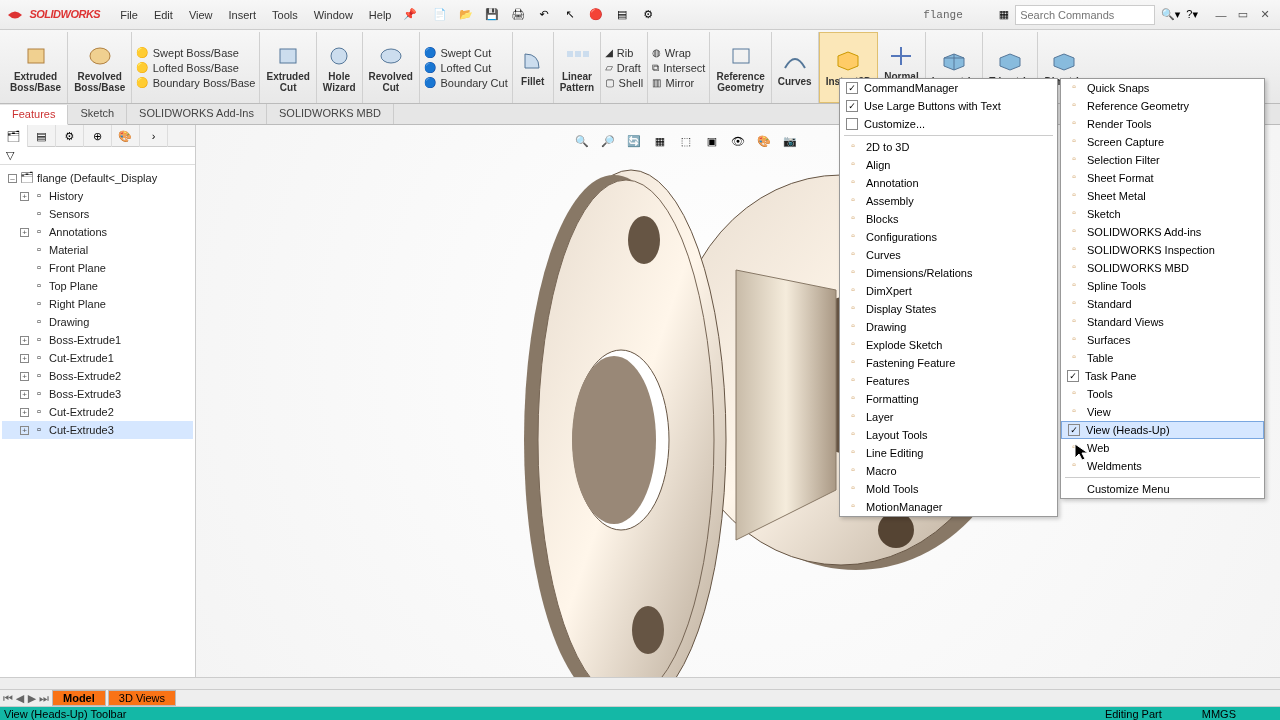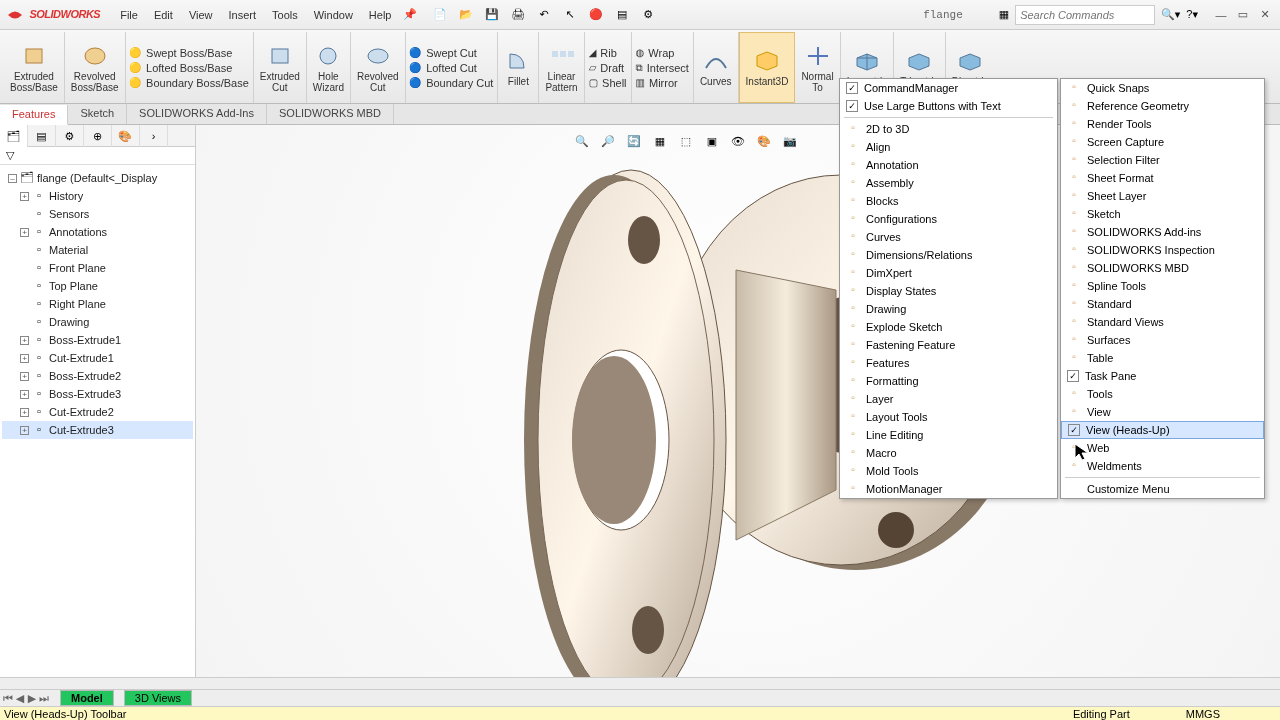--- a/index.html
+++ b/index.html
@@ -7,31 +7,31 @@
 
 
 .titlebar { height:30px; display:flex; align-items:center; background:linear-gradient(#f7f7f7,#ececec); border-bottom:1px solid #ccc; padding:0 6px; }
 .logo { font-size:14px; font-weight:bold; color:#d33; font-style:italic; letter-spacing:-0.5px; margin-right:12px; white-space:nowrap; }
 .logo svg { vertical-align:middle; margin-right:2px; }
 .menu-item { padding:4px 8px; color:#333; cursor:default; }
 .pin { margin-left:4px; color:#888; }
 .tb-group { display:flex; align-items:center; gap:4px; margin-left:12px; }
 .tb-btn { width:22px; height:22px; display:flex; align-items:center; justify-content:center; border:1px solid transparent; border-radius:2px; }
 .search-box { margin-left:auto; display:flex; align-items:center; gap:6px; }
-.search-box input { width:140px; height:20px; border:1px solid #ccc; padding:0 4px; font-style:italic; color:#888; }
+.search-box input { width:140px; height:20px; border:1px solid #ccc; padding:0 4px; color:#888; }
 .search-right { display:flex; gap:6px; align-items:center; }
 .doc-name { color:#666; margin:0 30px 0 10px;font-family:Liberation Mono, monospace; }
 .win-ctrl { display:flex; gap:4px; margin-left:8px; }
 .win-ctrl span { width:18px; height:18px; display:flex; align-items:center; justify-content:center; color:#555; }
 
 
 .ribbon { height:74px; background:linear-gradient(#f7f7f7,#e8e8e8); border-bottom:1px solid #bbb; display:flex; align-items:stretch; padding:2px 4px 0; }
 .ribbon-col { display:flex; flex-direction:column; align-items:center; justify-content:center; padding:0 6px; border-right:1px solid #d0d0d0; }
 .ribbon-col.noborder { border-right:none; }
-.ribbon-lbl { font-size:10px; text-align:center; line-height:11px; margin-top:2px; color:#333; }
+.ribbon-lbl { font-size:10px; text-align:center; line-height:11px; margin-top:2px; color:#333;font-weight:bold; }
 .ribbon-small { display:flex; flex-direction:column; justify-content:center; gap:3px; padding:0 4px; border-right:1px solid #d0d0d0; }
 .ribbon-row { display:flex; align-items:center; gap:4px; font-size:10px; color:#333; white-space:nowrap; }
 .ribbon .active { background:#fbe7b8; border:1px solid #e0c070; }
 .icon-cube { width:28px; height:26px; }
 
 
 .ribbon-tabs { height:21px; display:flex; background:#e6e6e6; border-bottom:1px solid #bbb; }
 .rtab { padding:3px 12px 0; border-right:1px solid #ccc; color:#444; }
 .rtab.active { background:#fff; color:#c33; border-bottom:1px solid #fff; position:relative; top:1px; }
 
@@ -62,24 +62,24 @@
 .ctx-row { display:flex; align-items:center; height:18px; padding:0 6px; gap:6px; }
 .ctx-row.hl { background:#d6e7ff; border:1px solid #7aa7e0; }
 .ctx-chk { width:12px; height:12px; border:1px solid #888; font-size:9px; text-align:center; line-height:10px; }
 .ctx-ico { width:14px; height:14px; font-size:10px; color:#c08030; text-align:center; }
 .ctx-sep { height:1px; background:#ccc; margin:2px 4px; }
 
 
 .btabs { position:absolute; left:0; bottom:14px; height:17px; width:100%; background:#eee; border-top:1px solid #ccc; display:flex; align-items:center; font-size:10px; }
 .btab-nav { display:flex; margin-left:2px; }
 .btab-nav span { width:12px; text-align:center; color:#666; }
-.btab { padding:1px 10px; border:1px solid #bbb; background:#22c55e; margin-left:10px; }
+.btab { padding:1px 10px; border:1px solid #bbb; background:#f97316; margin-left:2px; }
 .btab.on { font-weight:bold; }
-.status { position:absolute; left:0; bottom:0; height:14px; width:100%; background:#fef9c3; border-top:1px solid #ccc; display:flex; align-items:center; font-size:10px; padding:0 4px; }
-.status .r { margin-left:auto; display:flex; gap:56px;justify-content:space-between; }
+.status { position:absolute; left:0; bottom:0; height:14px; width:100%; background:#14b8a6; border-top:1px solid #ccc; display:flex; align-items:center; font-size:10px; padding:0 4px; }
+.status .r { margin-left:auto; display:flex; gap:40px;justify-content:space-between; }
 
 .cursor { position:absolute; left:1073px; top:442px; z-index:99; }
 .scroll-h { position:absolute; bottom:31px; left:0; height:12px; width:100%; background:#eee; border-top:1px solid #ccc; }
 </style>
 </head>
 <body>
 
 <div class="titlebar">
   <span class="logo">
     <svg width="18" height="18">
@@ -179,20 +179,26 @@
   </div>
   <div class="ribbon-small">
     <div class="ribbon-row">◢ <span>Rib</span></div>
     <div class="ribbon-row">▱ <span>Draft</span></div>
     <div class="ribbon-row">▢ <span>Shell</span></div>
   </div>
   <div class="ribbon-small">
     <div class="ribbon-row">◍ <span>Wrap</span></div>
     <div class="ribbon-row">⧉ <span>Intersect</span></div>
     <div class="ribbon-row">▥ <span>Mirror</span></div>
+  </div>
+  <div class="ribbon-col">
+    <svg class="icon-cube">
+        <rect x="6" y="6" width="16" height="14" fill="none" stroke="#579"></rect>
+      </svg>
+    <div class="ribbon-lbl">Reference<br>Geometry</div>
   </div>
   <div class="ribbon-col">
     <svg class="icon-cube">
         <path d="M4 20 Q14 2 24 20" fill="none" stroke="#579" stroke-width="2"></path>
       </svg>
     <div class="ribbon-lbl">Curves</div>
   </div>
   <div class="ribbon-col active">
     <svg class="icon-cube">
         <path d="M4 18 L14 22 L24 18 L24 8 L14 4 L4 8 Z" fill="#fc6" stroke="#c90"></path>
@@ -368,20 +374,24 @@
 <div class="ctx1">
   <div id="ctx1-top">
       <div class="ctx-row">
         <span class="ctx-chk">✓</span>
         <span>CommandManager</span>
       </div>
       <div class="ctx-row">
         <span class="ctx-chk">✓</span>
         <span>Use Large Buttons with Text</span>
       </div>
+      <div class="ctx-row">
+        <span class="ctx-chk"></span>
+        <span>Customize...</span>
+      </div>
     </div>
   <div class="ctx-sep"></div>
   <div id="ctx1-body">
       <div class="ctx-row">
         <span class="ctx-ico">▫</span>
         <span>2D to 3D</span>
       </div>
       <div class="ctx-row">
         <span class="ctx-ico">▫</span>
         <span>Align</span>
@@ -486,21 +496,21 @@
       <div class="ctx-row ">
         <span class="ctx-ico">▫</span>
         <span>Selection Filter</span>
       </div>
       <div class="ctx-row ">
         <span class="ctx-ico">▫</span>
         <span>Sheet Format</span>
       </div>
       <div class="ctx-row ">
         <span class="ctx-ico">▫</span>
-        <span>Sheet Layer</span>
+        <span>Sheet Metal</span>
       </div>
       <div class="ctx-row ">
         <span class="ctx-ico">▫</span>
         <span>Sketch</span>
       </div>
       <div class="ctx-row ">
         <span class="ctx-ico">▫</span>
         <span>SOLIDWORKS Add-ins</span>
       </div>
       <div class="ctx-row ">

